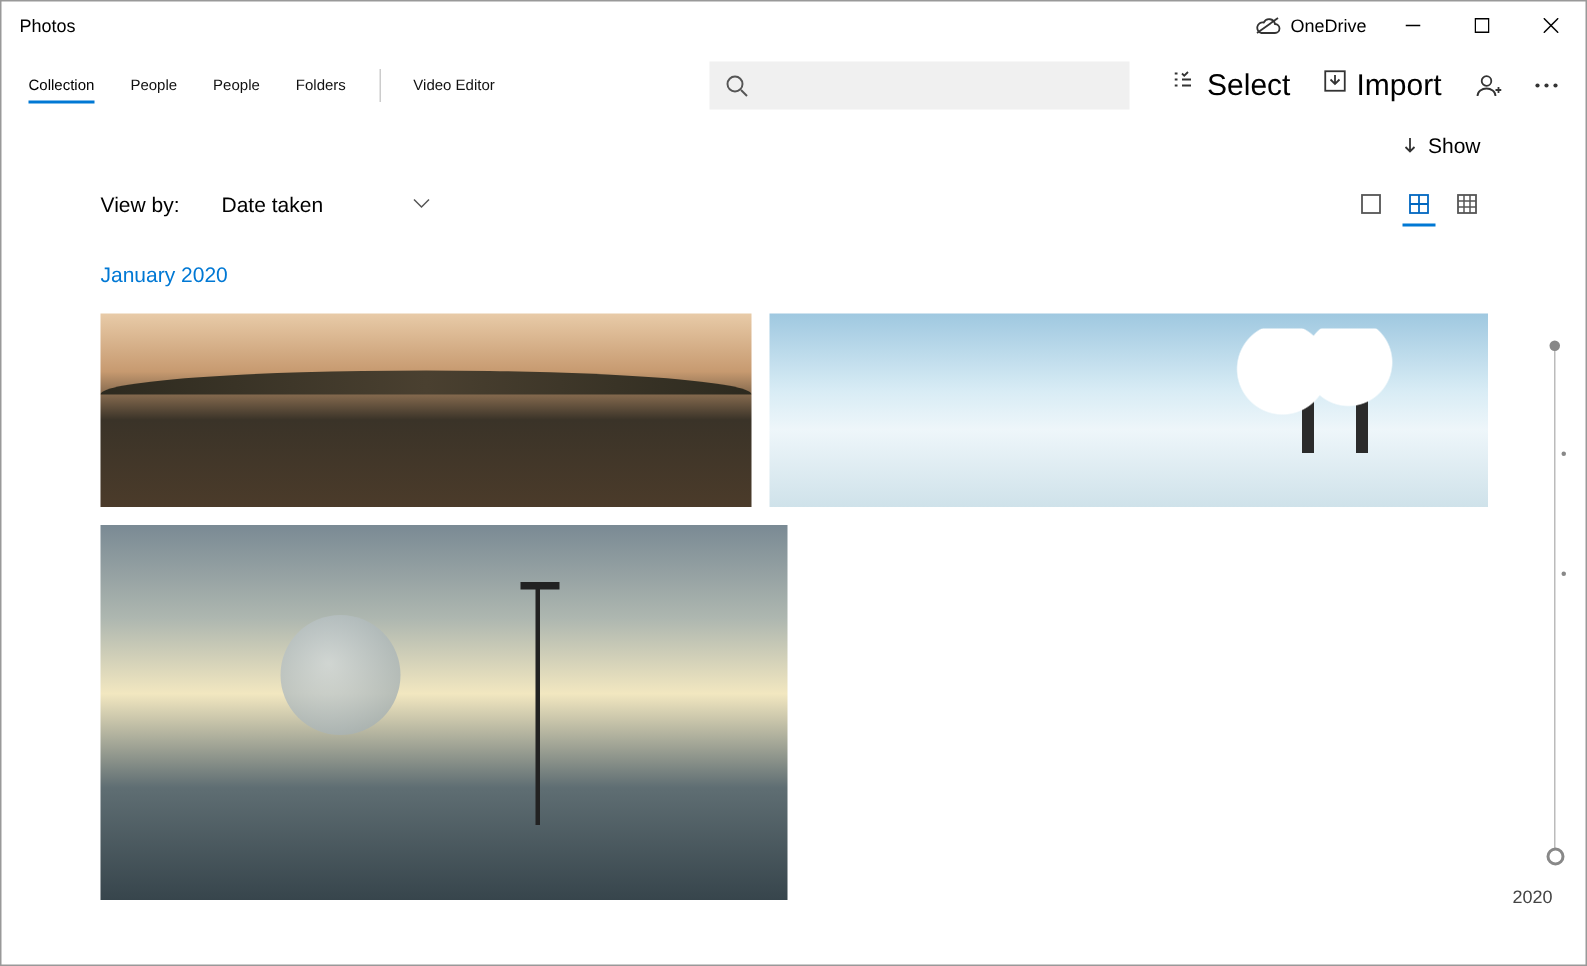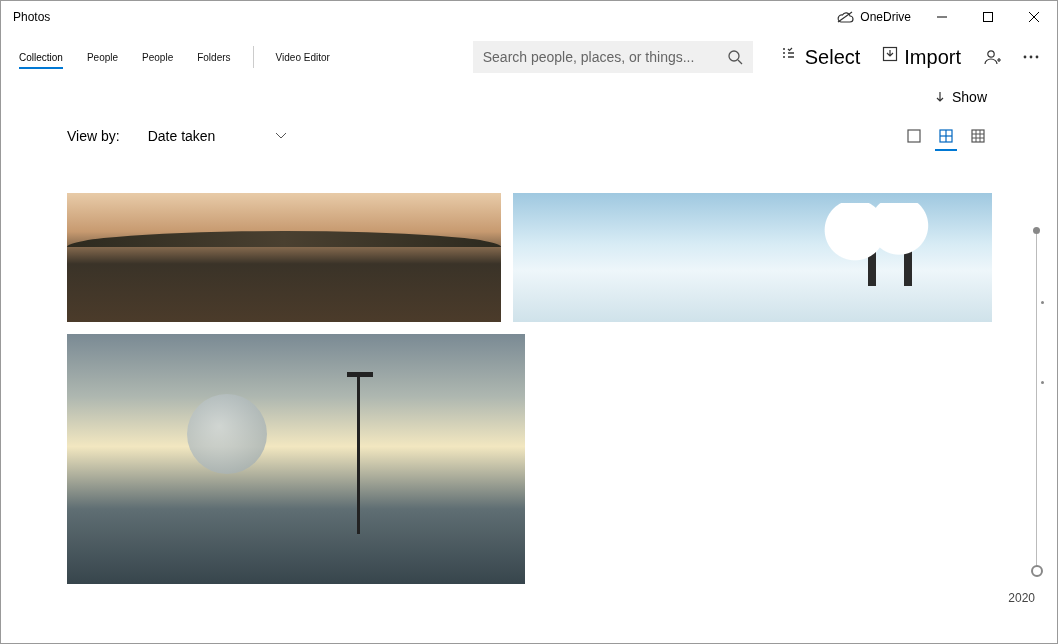--- a/index.html
+++ b/index.html
@@ -99,21 +99,20 @@
   <div class="nav-tabs">
     <div class="nav-tab active">Collection</div>
     <div class="nav-tab">People</div>
     <div class="nav-tab">People</div>
     <div class="nav-tab">Folders</div>
   </div>
   <div class="divider-v"></div>
   <div class="nav-tab">Video Editor</div>
   <div class="spacer"></div>
   <div class="searchbox">
-    <span class="placeholder">Search people, places, or things...</span>
     <span>
       <svg width="16" height="16" viewBox="0 0 16 16">
           <circle cx="7" cy="7" r="5" fill="none" stroke="#555" stroke-width="1.3"></circle>
           <line x1="11" y1="11" x2="15" y2="15" stroke="#555" stroke-width="1.3"></line>
         </svg>
     </span>
   </div>
   <div class="toolbar-right">
     <div class="tb-item">
       <span>
@@ -197,20 +196,21 @@
           <line x1="5" y1="1" x2="5" y2="13" stroke="#555" stroke-width="1"></line>
           <line x1="9" y1="1" x2="9" y2="13" stroke="#555" stroke-width="1"></line>
           <line x1="1" y1="5" x2="13" y2="5" stroke="#555" stroke-width="1"></line>
           <line x1="1" y1="9" x2="13" y2="9" stroke="#555" stroke-width="1"></line>
         </svg>
     </div>
   </div>
 </div>
 
 <div class="content">
+  <div class="group-header">January 2020</div>
   <div class="thumbs">
     <div class="thumb t1"></div>
     <div class="thumb t2">
       <div class="trunk1"></div>
         <div class="trunk2"></div>
     </div>
     <div class="thumb t3">
       <div class="moon"></div>
       <div class="pier">
           <div class="pole"></div>

